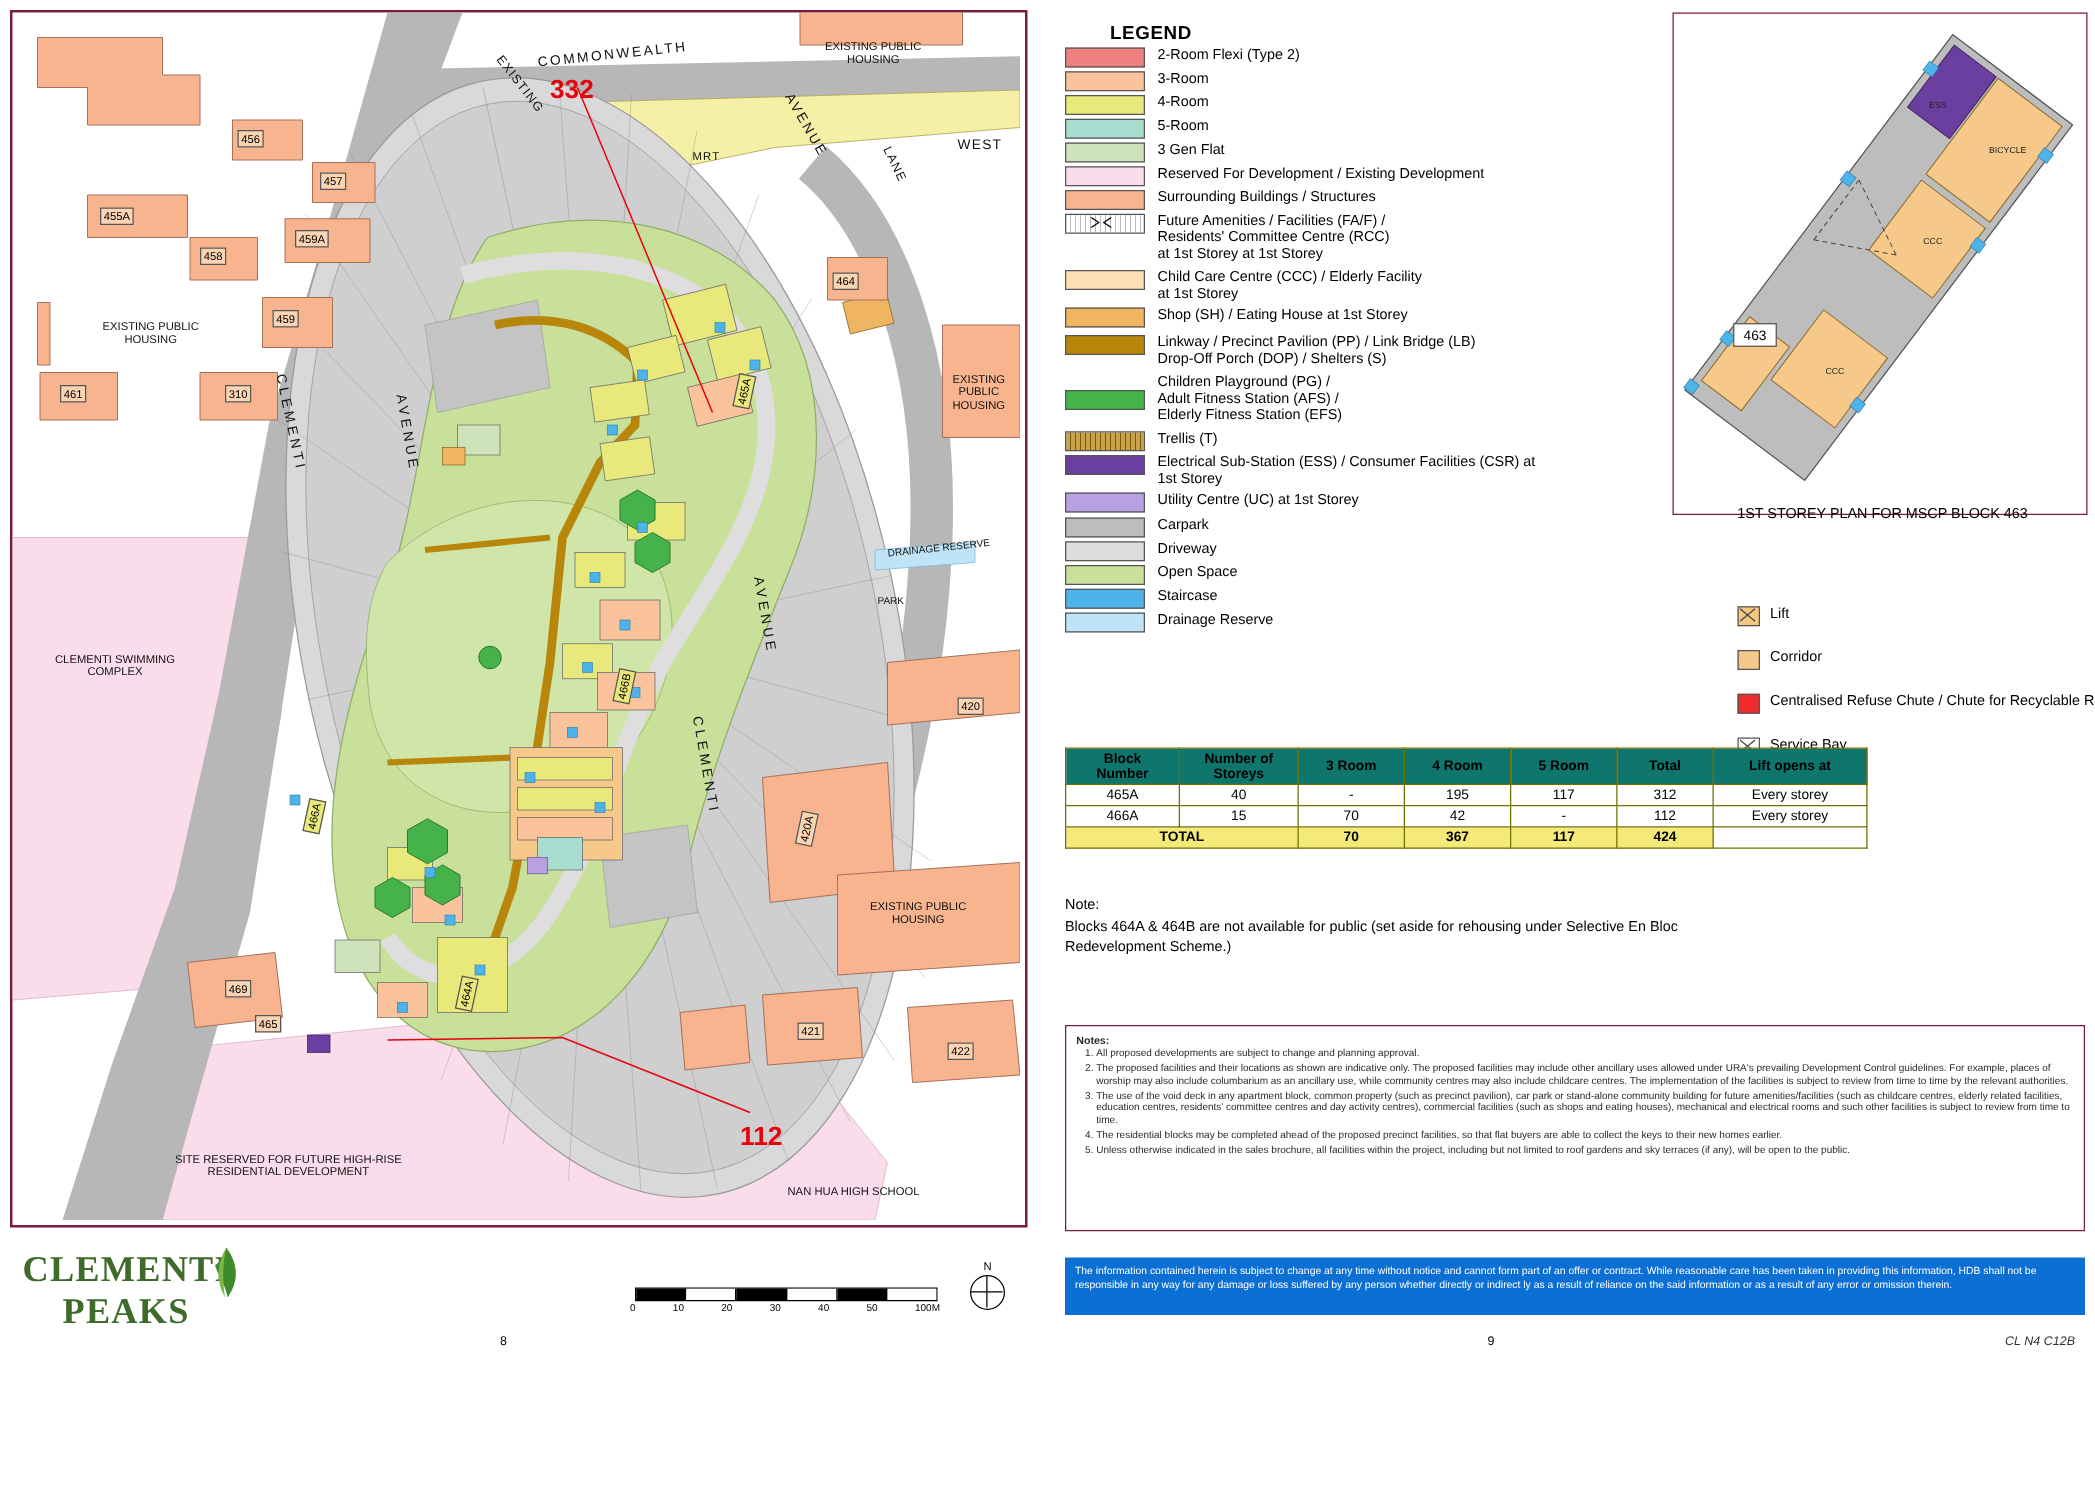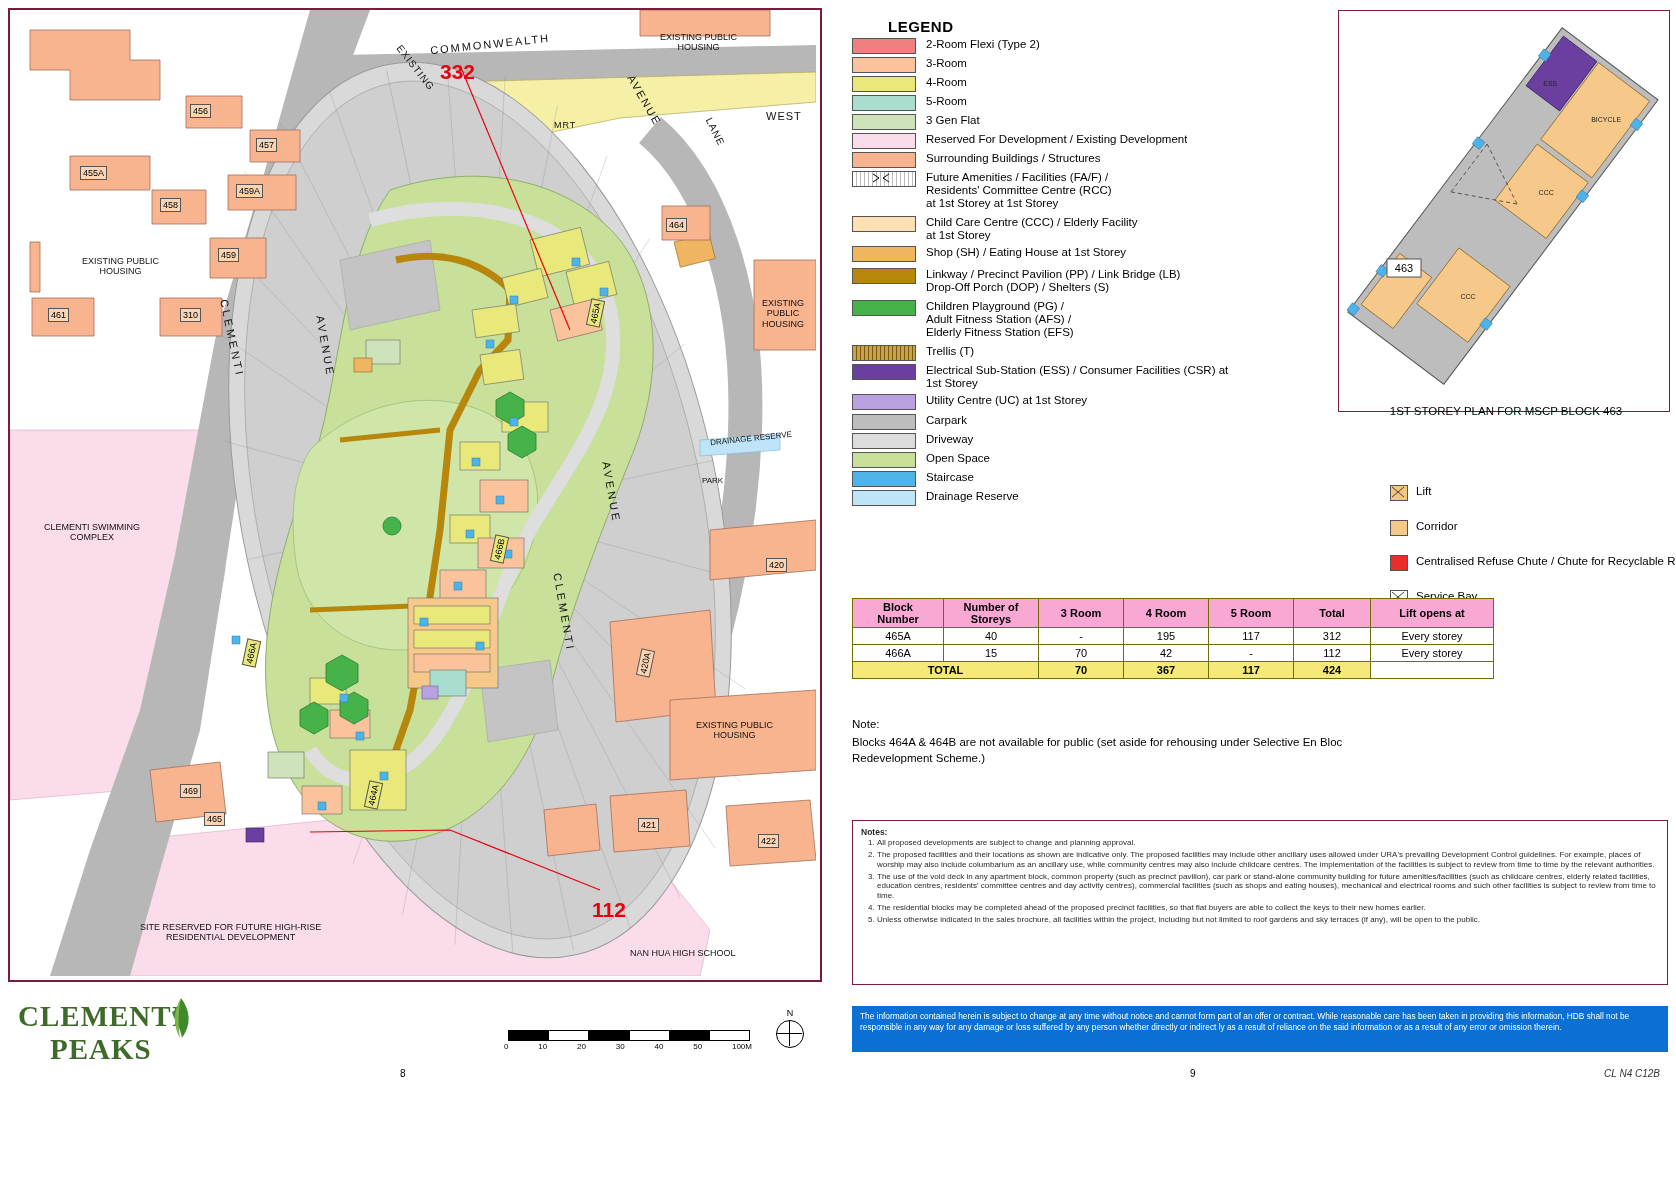--- a/index.html
+++ b/index.html
@@ -71,21 +71,21 @@
   
   .inset{
     position:absolute;left:1338px;top:10px;width:330px;height:400px;
     border:1px solid #7b1b3a;background:#fff;
   }
   .inset-cap{position:absolute;left:1348px;top:405px;width:316px;text-align:center;font-size:11.5px;}
 
   
   .tbl{position:absolute;left:852px;top:598px;border-collapse:collapse;font-size:11px;}
   .tbl th,.tbl td{border:1px solid #6f6f00;padding:2px 6px;text-align:center;}
-  .tbl thead th{background:#f9a8d4;font-weight:bold;line-height:12px;}
+  .tbl thead th{background:#0f766e;font-weight:bold;line-height:12px;}
   .tbl tbody td{background:#ffffff;}
   .tbl tfoot td{background:#f5e97a;font-weight:bold;}
   .tbl .c-blk{width:78px;}
   .tbl .c-st{width:82px;}
   .tbl .c-r{width:72px;}
   .tbl .c-tot{width:64px;}
   .tbl .c-lift{width:110px;}
 
   .note{position:absolute;left:852px;top:716px;width:560px;font-size:11.5px;line-height:16px;}
   .note p{margin:0 0 14px 0;}
@@ -399,21 +399,21 @@
       </div>
     <div class="lg-row" style="margin-top:4px;">
         <div class="sw" style="background:#f0b560"></div>
         <div class="lg-text">Shop (SH) / Eating House at 1st Storey</div>
       </div>
     <div class="lg-row" style="margin-top:6px;">
         <div class="sw" style="background:#b8860b"></div>
         <div class="lg-text" style="white-space:pre-line;">Linkway / Precinct Pavilion (PP) / Link Bridge (LB)
 Drop-Off Porch (DOP) / Shelters (S)</div>
       </div>
-    <div class="lg-row" style="margin-top:6px;">
+    <div class="lg-row" style="margin-top:6px;align-items:center;">
         <div class="sw" style="background:#46b24a"></div>
         <div class="lg-text" style="white-space:pre-line;">Children Playground (PG) /
 Adult Fitness Station (AFS) /
 Elderly Fitness Station (EFS)</div>
       </div>
     <div class="lg-row" style="margin-top:6px;">
         <div class="sw" style="background:repeating-linear-gradient(90deg,#caa24a 0 3px,#7a5a10 3px 4px)"></div>
         <div class="lg-text">Trellis (T)</div>
       </div>
     <div class="lg-row">

